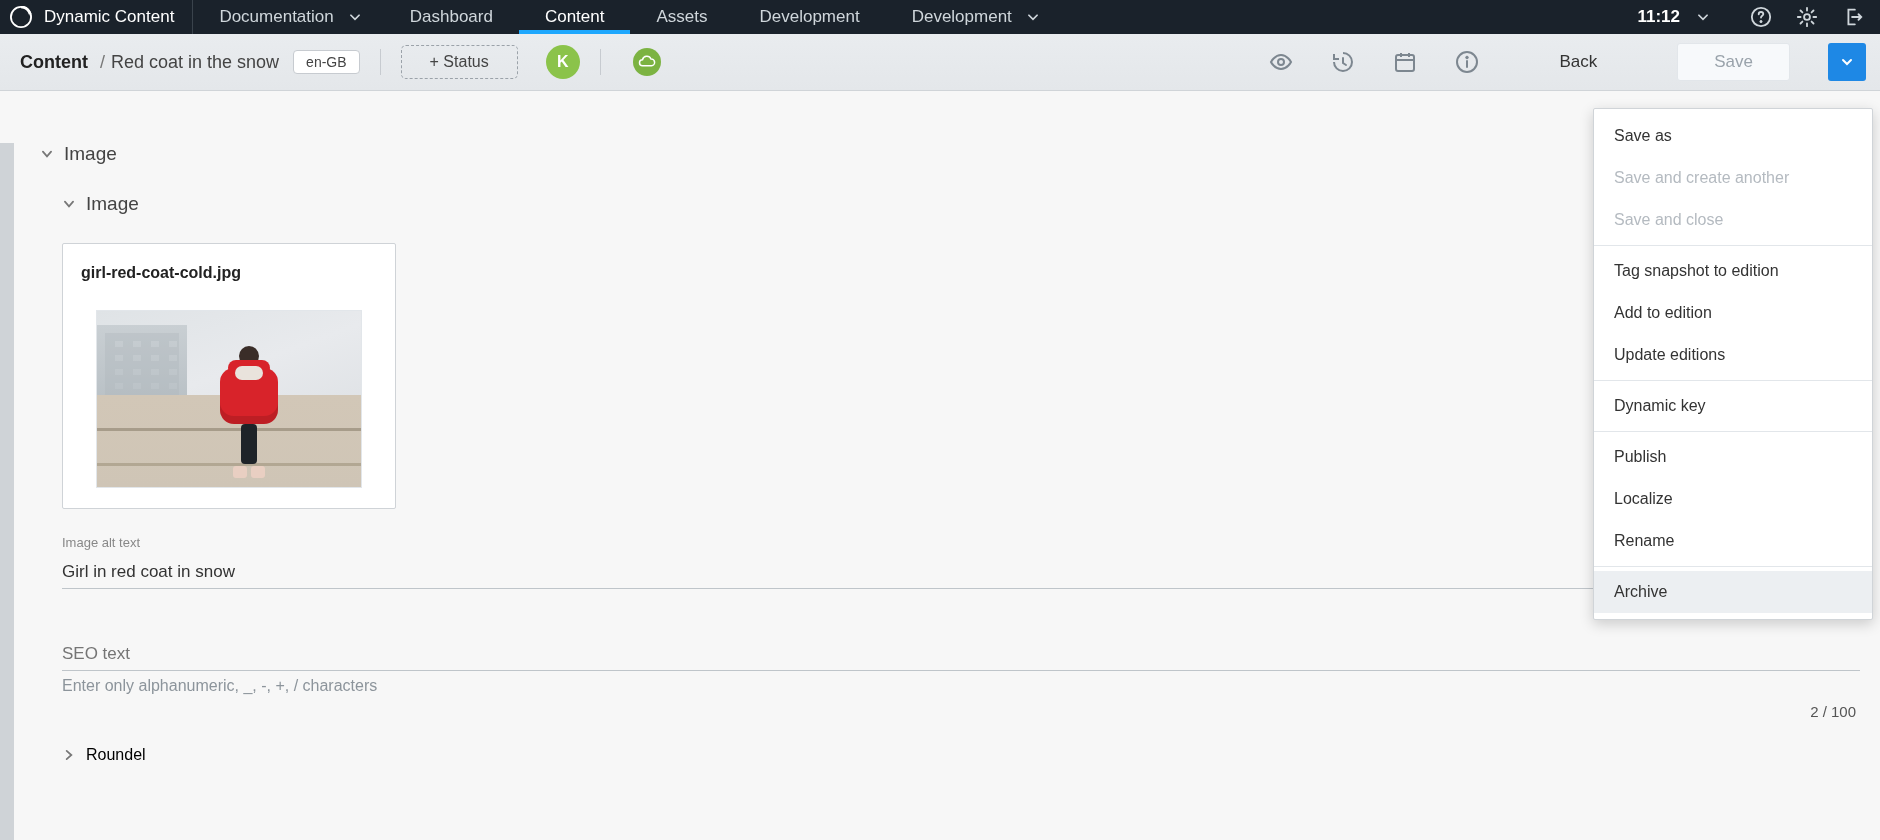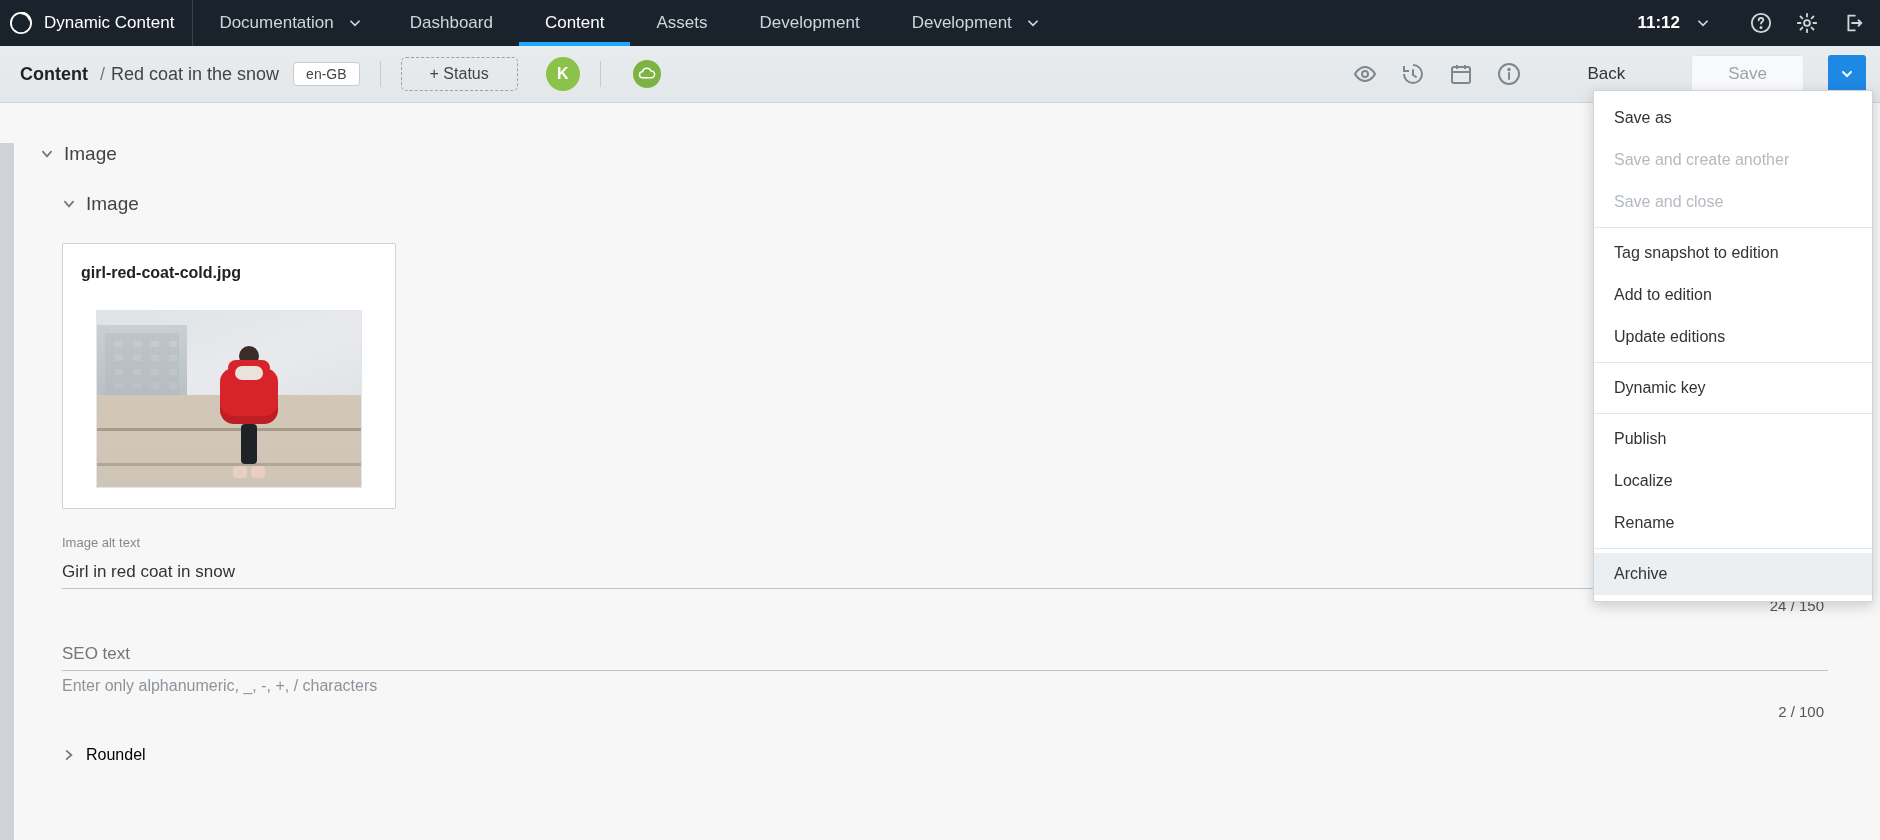--- a/index.html
+++ b/index.html
@@ -1,17 +1,17 @@
 <!DOCTYPE html>
 <html><head>
 <meta charset="utf-8">
 <style>
   *{box-sizing:border-box;margin:0;padding:0;font-family:'Segoe UI',Arial,sans-serif;}
   html,body{width:1880px;height:840px;overflow:hidden;background:#f7f7f7;}
-  .topbar{height:46px;background:#1a222b;color:#cfd6db;display:flex;align-items:stretch;}
+  .topbar{height:34px;background:#1a222b;color:#cfd6db;display:flex;align-items:stretch;}
   .logo-box{display:flex;align-items:center;padding:0 18px 0 10px;gap:12px;}
   .logo-icon{width:22px;height:22px;}
   .app-title{color:#fff;font-size:17px;font-weight:400;}
   .vdiv{width:1px;background:#3a434c;margin:0 0;}
   .top-group{display:flex;align-items:center;padding:0 22px;gap:10px;height:100%;}
   .top-link{color:#cfd6db;font-size:17px;font-weight:400;padding:0 4px;cursor:pointer;}
   .chev{width:14px;height:14px;}
   .nav{display:flex;align-items:stretch;height:100%;}
   .nav-item{display:flex;align-items:center;padding:0 26px;color:#cfd6db;font-size:17px;cursor:pointer;position:relative;}
   .nav-item.active{color:#fff;}
@@ -24,35 +24,35 @@
   .subbar{height:57px;background:linear-gradient(#e9ecef,#e4e7ea);border-bottom:1px solid #d0d4d8;display:flex;align-items:center;padding:0 20px;position:relative;}
   .crumb-root{font-weight:700;font-size:18px;color:#222;margin-right:6px;}
   .slash{color:#777;margin:0 6px;font-size:18px;}
   .crumb-leaf{font-size:18px;color:#444;}
   .locale-chip{margin-left:14px;background:#fff;border:1px solid #c7cbd0;border-radius:4px;padding:3px 12px;font-size:14px;color:#444;}
   .vdiv2{width:1px;height:26px;background:#c7cbd0;margin:0 20px;}
   .status-btn{border:1px dashed #9ba2a9;border-radius:5px;padding:7px 28px;font-size:16px;color:#444;background:transparent;cursor:pointer;}
   .avatar{width:34px;height:34px;border-radius:50%;display:flex;align-items:center;justify-content:center;font-weight:700;color:#fff;margin-left:28px;}
   .avatar.k{background:#8bc34a;font-size:16px;}
   .cloud-badge{width:28px;height:28px;border-radius:50%;background:#7cb342;display:flex;align-items:center;justify-content:center;margin-left:12px;}
-  .sub-right{position:absolute;right:14px;display:flex;align-items:center;gap:24px;}
+  .sub-right{position:absolute;right:14px;display:flex;align-items:center;gap:38px;}
   .sub-ico{width:24px;height:24px;cursor:pointer;}
   .back-btn{font-size:17px;color:#333;background:transparent;border:none;padding:8px 42px;cursor:pointer;}
   .save-btn{background:#f7f9fb;border:1px solid #e2e6ea;color:#9aa3ab;font-size:17px;padding:8px 36px;border-radius:3px;cursor:default;}
   .save-caret{width:38px;height:38px;background:#1e88e5;border-radius:3px;display:flex;align-items:center;justify-content:center;cursor:pointer;}
   
-  .dropdown{position:absolute;top:90px;right:7px;width:280px;background:#fff;border:1px solid #d0d4d8;box-shadow:0 4px 14px rgba(0,0,0,.18);border-radius:2px;padding:6px 0;z-index:50;}
+  .dropdown{position:absolute;top:108px;right:7px;width:280px;background:#fff;border:1px solid #d0d4d8;box-shadow:0 4px 14px rgba(0,0,0,.18);border-radius:2px;padding:6px 0;z-index:50;}
   .dd-item{padding:12px 20px;font-size:16px;color:#333;cursor:pointer;}
   .dd-item.disabled{color:#b4bac0;cursor:default;}
   .dd-item.hover{background:#eceff2;}
   .dd-sep{height:1px;background:#e2e6ea;margin:4px 0;}
   
   .content-area{position:absolute;top:103px;left:0;right:0;bottom:0;padding:40px 0 0 0;display:flex;}
   .left-rail{width:14px;background:#cfd3d7;height:100%;}
-  .form-col{flex:1;padding:0 52px 0 26px;overflow:auto;}
+  .form-col{flex:1;padding:0 20px 0 26px;overflow:auto;}
   .sec-h{display:flex;align-items:center;gap:10px;margin:0 0 28px 0;}
   .sec-h .tw{width:14px;height:14px;}
   .sec-h span{font-size:19px;color:#444;}
   .sub-sec{margin-left:22px;}
   .card{width:334px;border:1px solid #cfd3d7;border-radius:2px;background:#fff;padding:20px 18px;margin-bottom:26px;}
   .card-title{font-weight:700;font-size:16px;color:#222;margin-bottom:28px;}
   .thumb{width:266px;height:178px;background:linear-gradient(160deg,#dfe3e6 0%,#e8eaed 40%,#d7dbdf 100%);border:1px solid #e2e6ea;margin:0 auto;position:relative;overflow:hidden;}
   .pv-road{position:absolute;left:0;right:0;bottom:0;height:52%;background:linear-gradient(#d2c7b7,#cfc5b6);} 
   .pv-rail1{position:absolute;left:0;right:0;bottom:32%;height:3px;background:#a79c8a;}
   .pv-rail2{position:absolute;left:0;right:0;bottom:12%;height:3px;background:#b2a793;}

